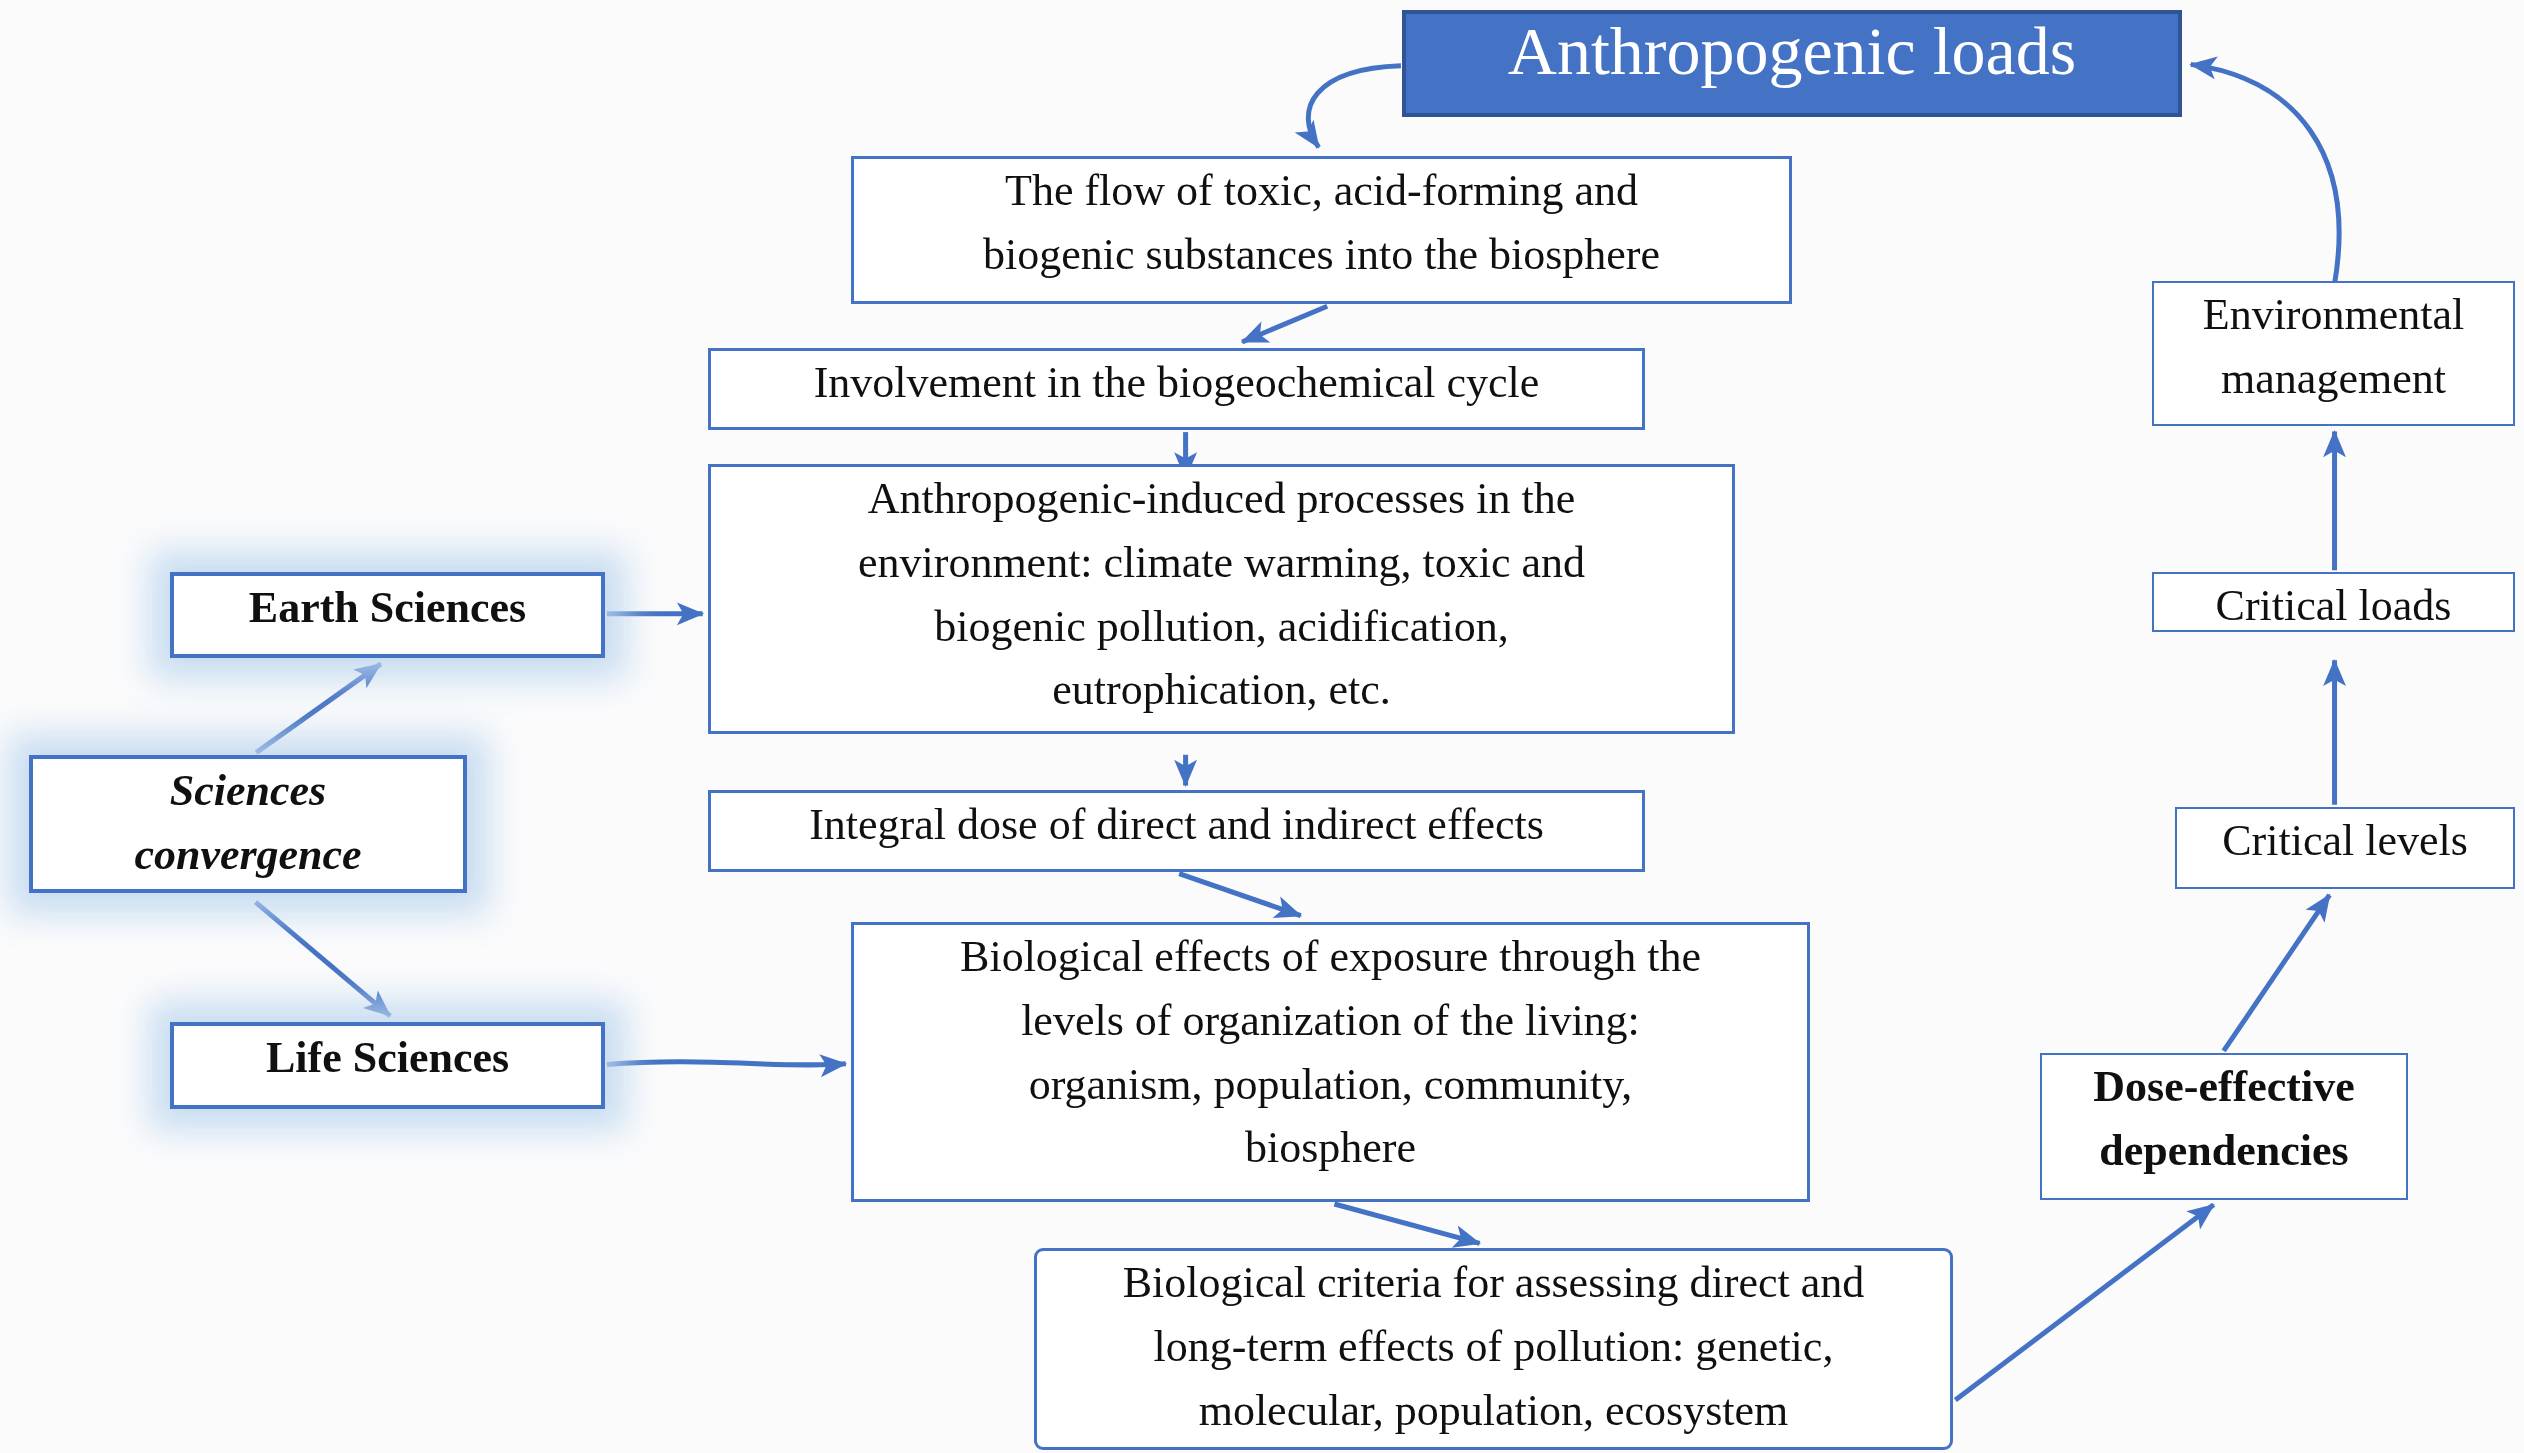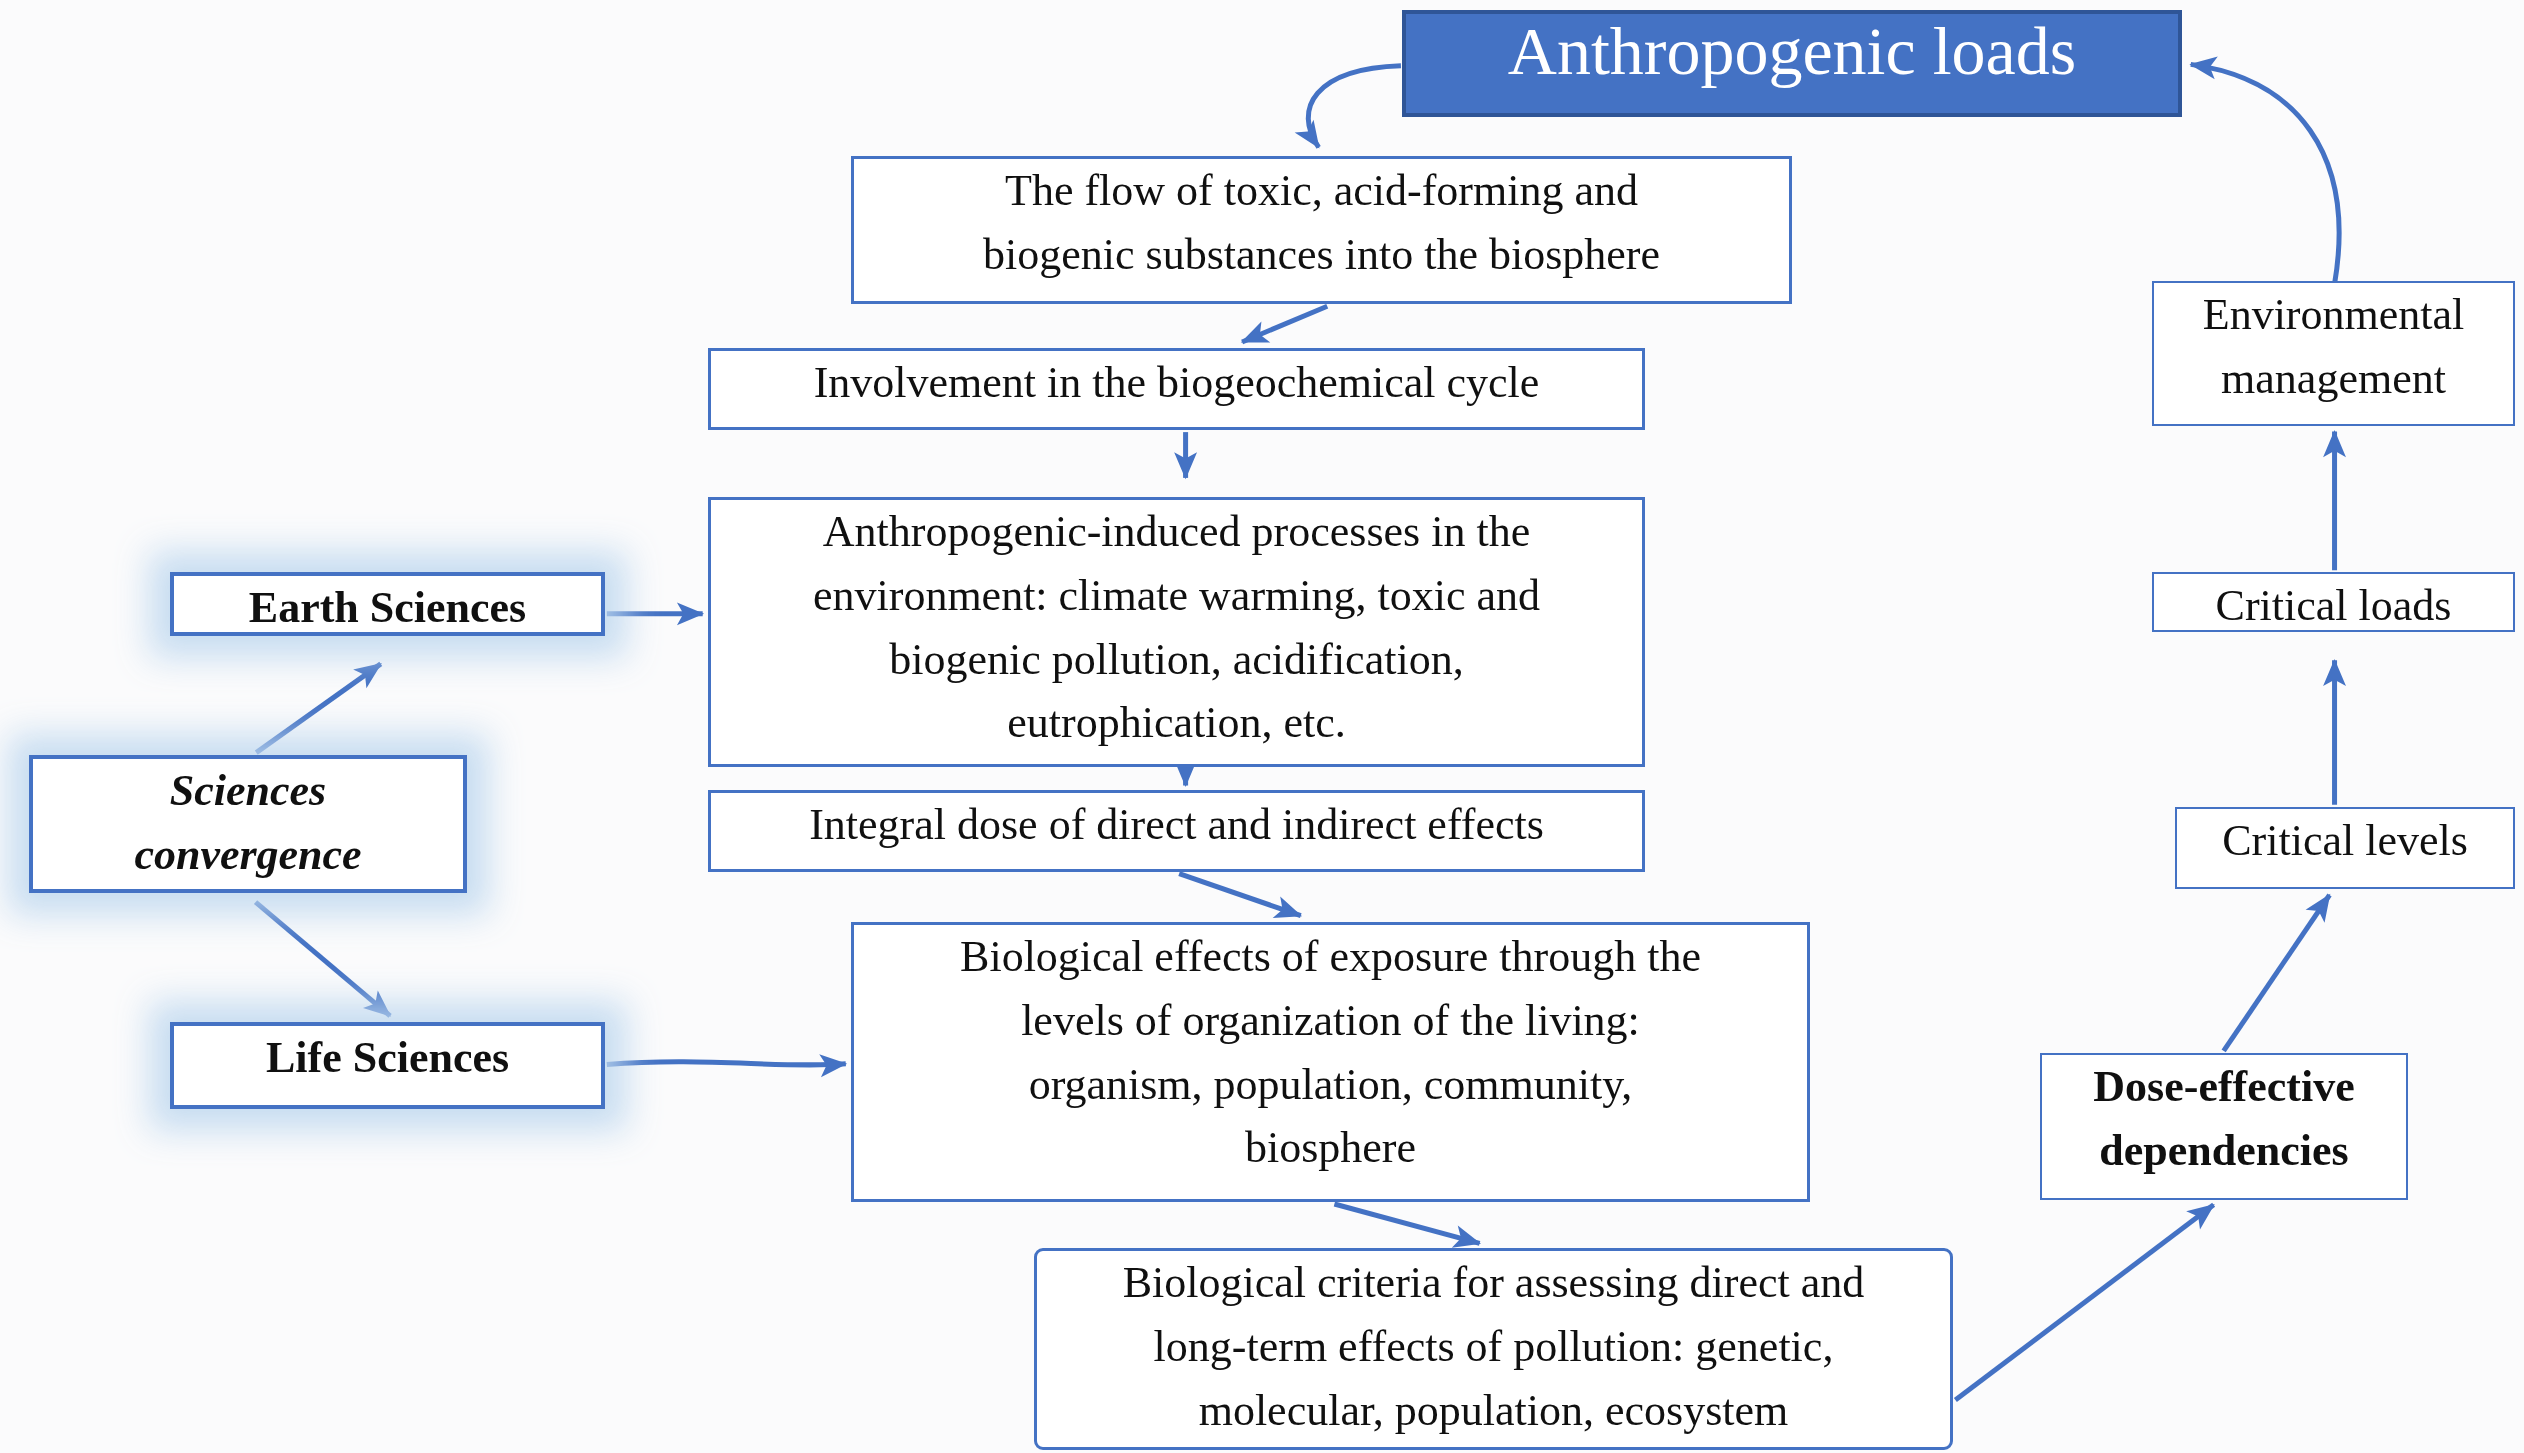--- a/index.html
+++ b/index.html
@@ -67,21 +67,21 @@
 
   <div class="node" style="left:851px;top:156px;width:941px;height:148px;">
     <span>The flow of toxic, acid-forming and
 biogenic substances into the biosphere</span>
   </div>
 
   <div class="node" style="left:708px;top:348px;width:937px;height:82px;">
     <span>Involvement in the biogeochemical cycle</span>
   </div>
 
-  <div class="node" style="left:708px;top:497px;width:937px;height:270px;">
+  <div class="node" style="left:708px;top:464px;width:1027px;height:270px;">
     <span>Anthropogenic-induced processes in the
 environment: climate warming, toxic and
 biogenic pollution, acidification,
 eutrophication, etc.</span>
   </div>
 
   <div class="node" style="left:708px;top:790px;width:937px;height:82px;">
     <span>Integral dose of direct and indirect effects</span>
   </div>
 
@@ -91,21 +91,21 @@
 organism, population, community,
 biosphere</span>
   </div>
 
   <div class="node" style="left:1034px;top:1248px;width:919px;height:202px;border-radius:9px;">
     <span>Biological criteria for assessing direct and
 long-term effects of pollution: genetic,
 molecular, population, ecosystem</span>
   </div>
 
-  <div class="node glow bold" style="left:170px;top:572px;width:435px;height:64px;">
+  <div class="node glow bold" style="left:170px;top:572px;width:435px;height:86px;">
     <span>Earth Sciences</span>
   </div>
 
   <div class="node glow bold italic" style="left:29px;top:755px;width:438px;height:138px;">
     <span>Sciences
 convergence</span>
   </div>
 
   <div class="node glow bold" style="left:170px;top:1022px;width:435px;height:87px;">
     <span>Life Sciences</span>

